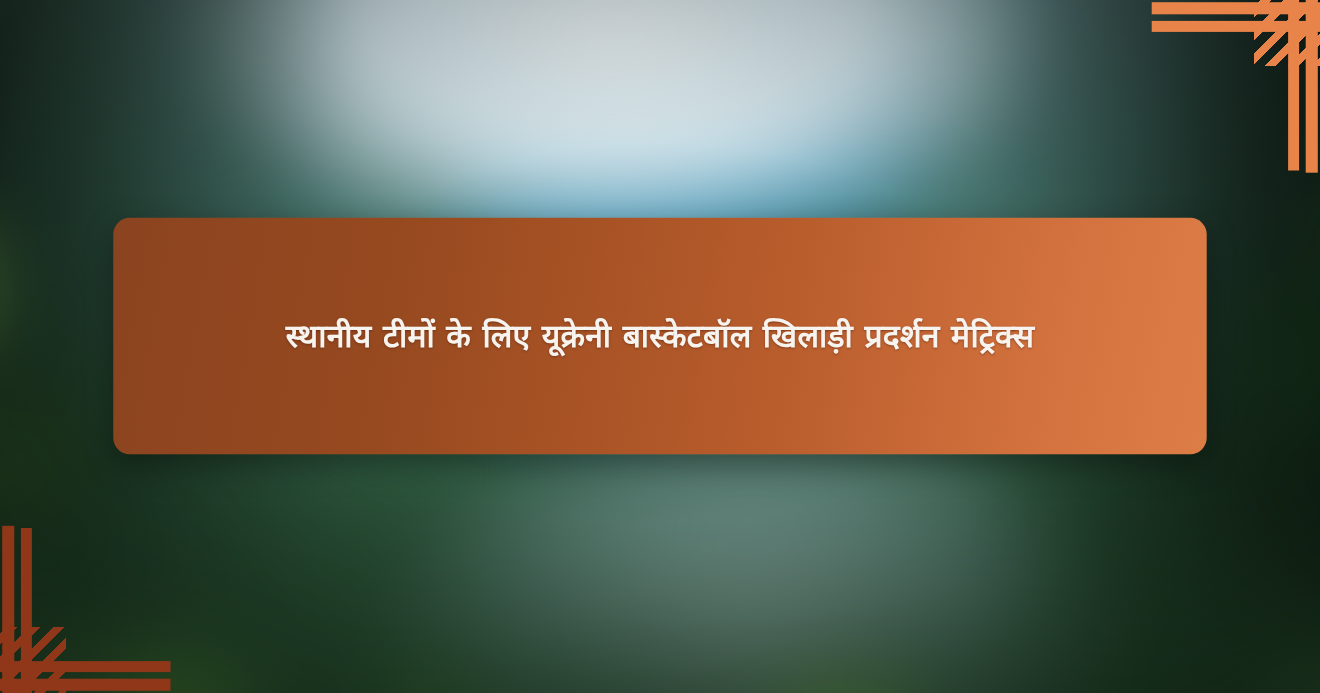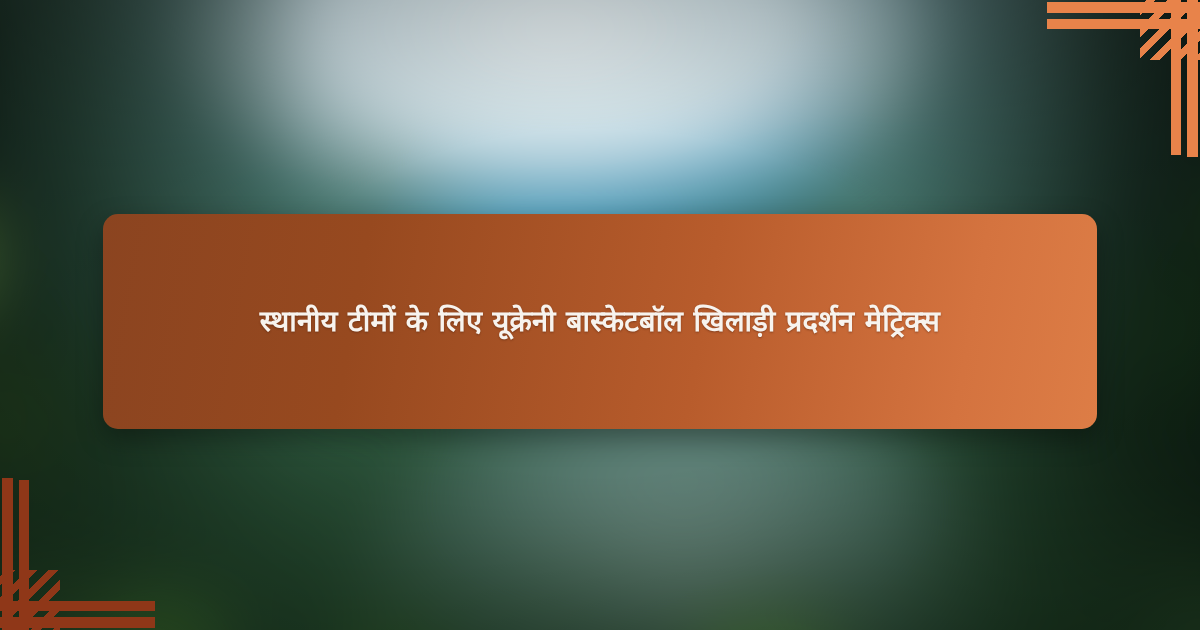--- a/index.html
+++ b/index.html
@@ -144,21 +144,21 @@
       rgba(0,0,0,0) 15px
     );
   }
   .corner-tr .hatch { top: -2px; right: -2px; }
   .corner-bl .hatch { bottom: -2px; left: -2px; }
 
   
   .card {
     position: absolute;
     left: 103px;
-    top: 214px;
+    top: 198px;
     width: 994px;
     height: 215px;
     border-radius: 15px;
     background: linear-gradient(100deg, #8b4420 0%, #97491f 26%, #b85c2c 60%, #d4733f 86%, #dd7d46 100%);
     box-shadow: 0 10px 26px rgba(0,0,0,0.34);
     display: flex;
     align-items: center;
     justify-content: center;
     box-sizing: border-box;
     padding: 18px 66px;

